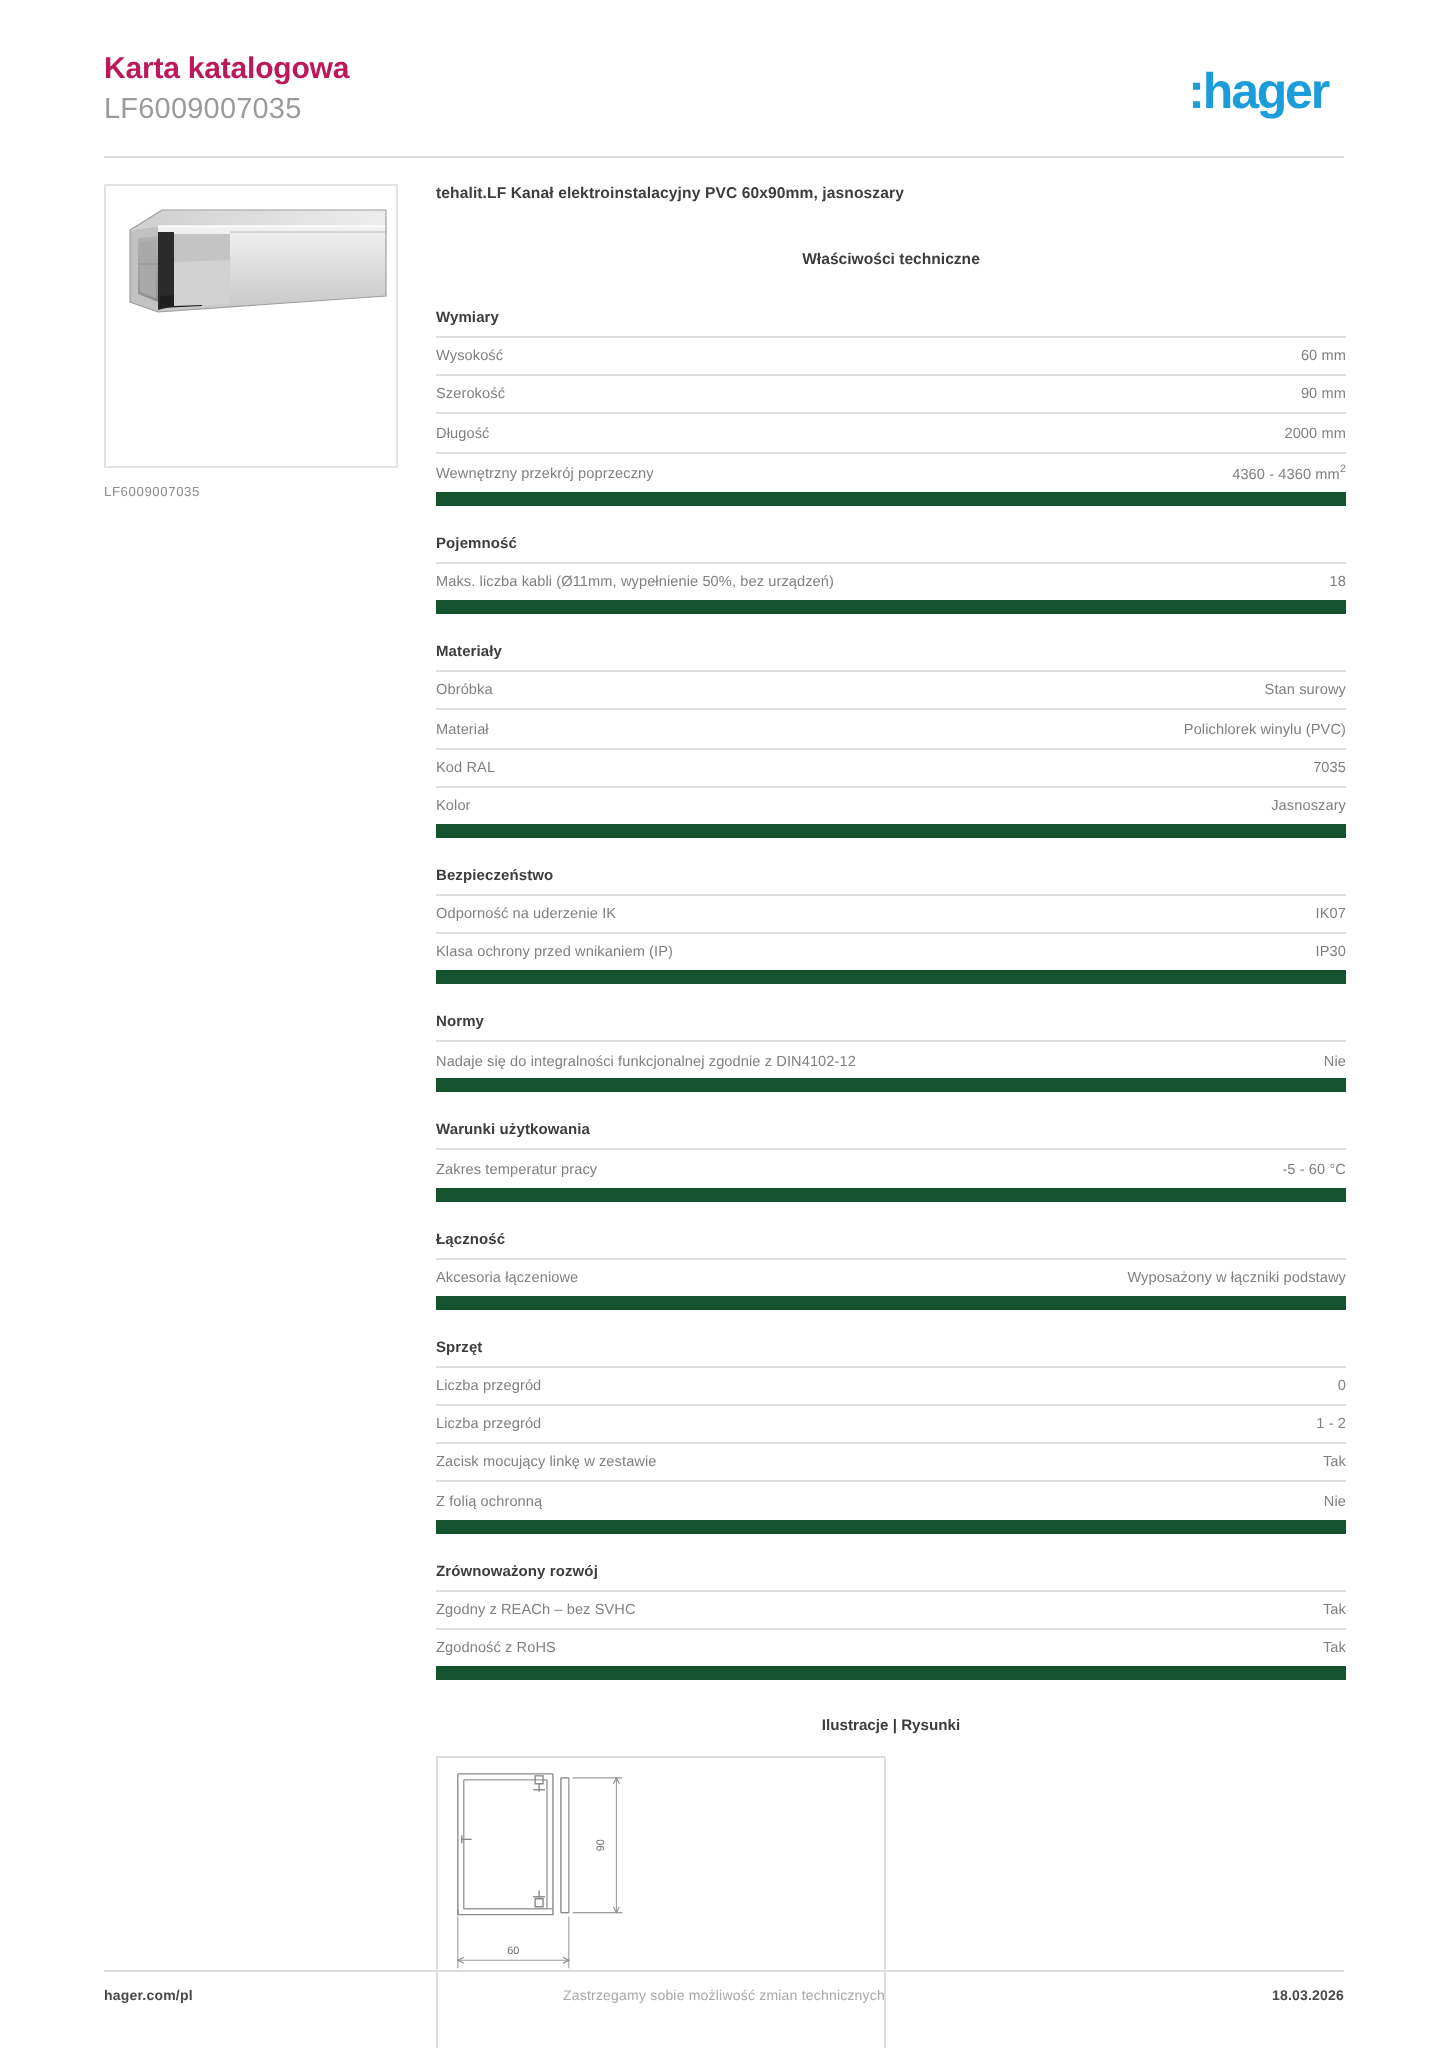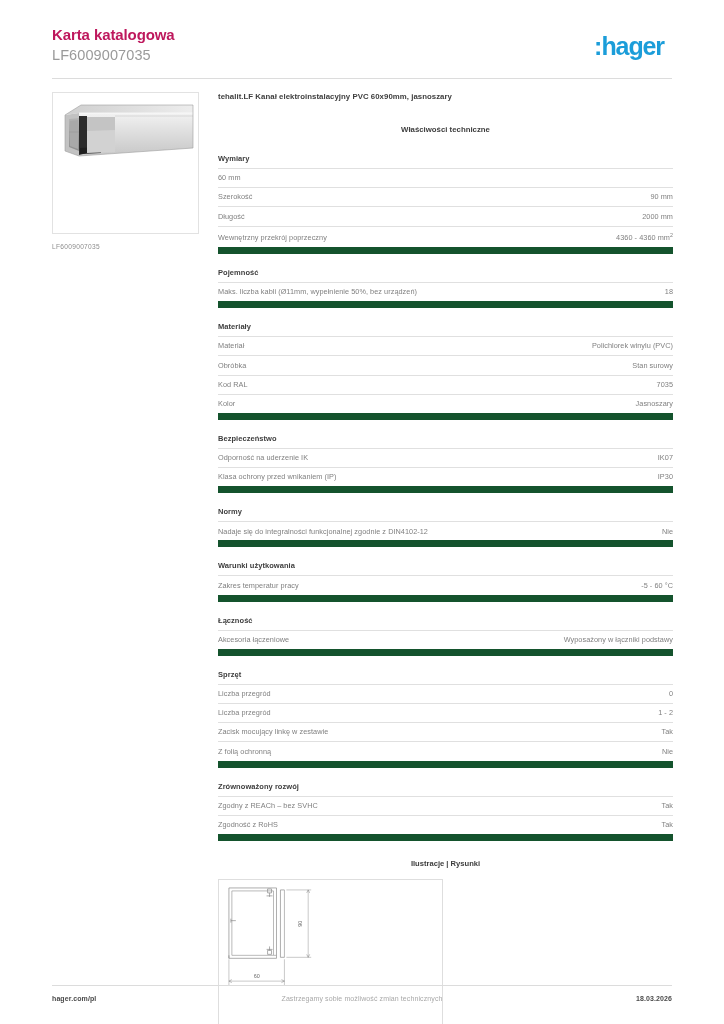--- a/index.html
+++ b/index.html
@@ -261,20 +261,21 @@
   </div>
   <div class="product-caption">LF6009007035</div>
 
   <div class="content">
     <div class="product-name">tehalit.LF Kanał elektroinstalacyjny PVC 60x90mm, jasnoszary</div>
     <div class="section-main-title">Właściwości techniczne</div>
     <div id="spec-groups">
         <div class="group">
           <div class="group-title">Wymiary</div>
           <div class="spec-row">
+            <span class="spec-label">Wysokość</span>
             <span class="spec-value">60 mm</span>
           </div>
           <div class="spec-row">
             <span class="spec-label">Szerokość</span>
             <span class="spec-value">90 mm</span>
           </div>
           <div class="spec-row">
             <span class="spec-label">Długość</span>
             <span class="spec-value">2000 mm</span>
           </div>
@@ -286,26 +287,26 @@
         <div class="group">
           <div class="group-title">Pojemność</div>
           <div class="spec-row">
             <span class="spec-label">Maks. liczba kabli (Ø11mm, wypełnienie 50%, bez urządzeń)</span>
             <span class="spec-value">18</span>
           </div>
         </div>
         <div class="group">
           <div class="group-title">Materiały</div>
           <div class="spec-row">
+            <span class="spec-label">Obróbka</span>
+            <span class="spec-value">Stan surowy</span>
+          </div>
+          <div class="spec-row">
             <span class="spec-label">Materiał</span>
             <span class="spec-value">Polichlorek winylu (PVC)</span>
-          </div>
-          <div class="spec-row">
-            <span class="spec-label">Obróbka</span>
-            <span class="spec-value">Stan surowy</span>
           </div>
           <div class="spec-row">
             <span class="spec-label">Kod RAL</span>
             <span class="spec-value">7035</span>
           </div>
           <div class="spec-row">
             <span class="spec-label">Kolor</span>
             <span class="spec-value">Jasnoszary</span>
           </div>
         </div>

